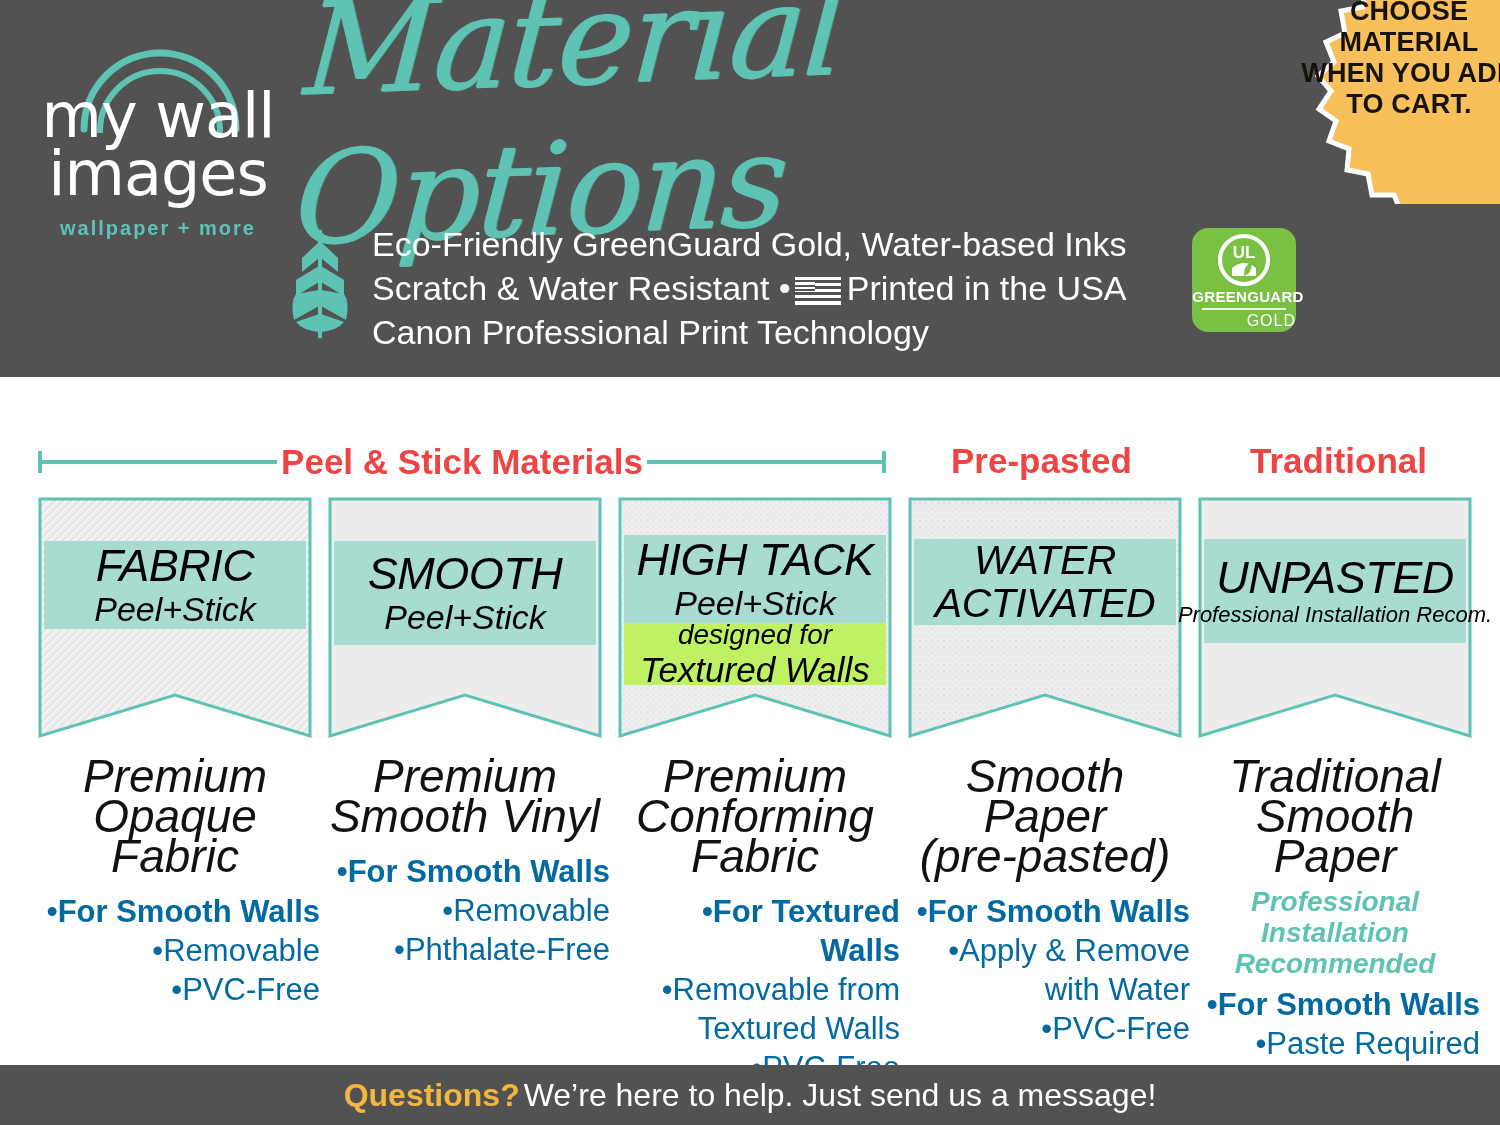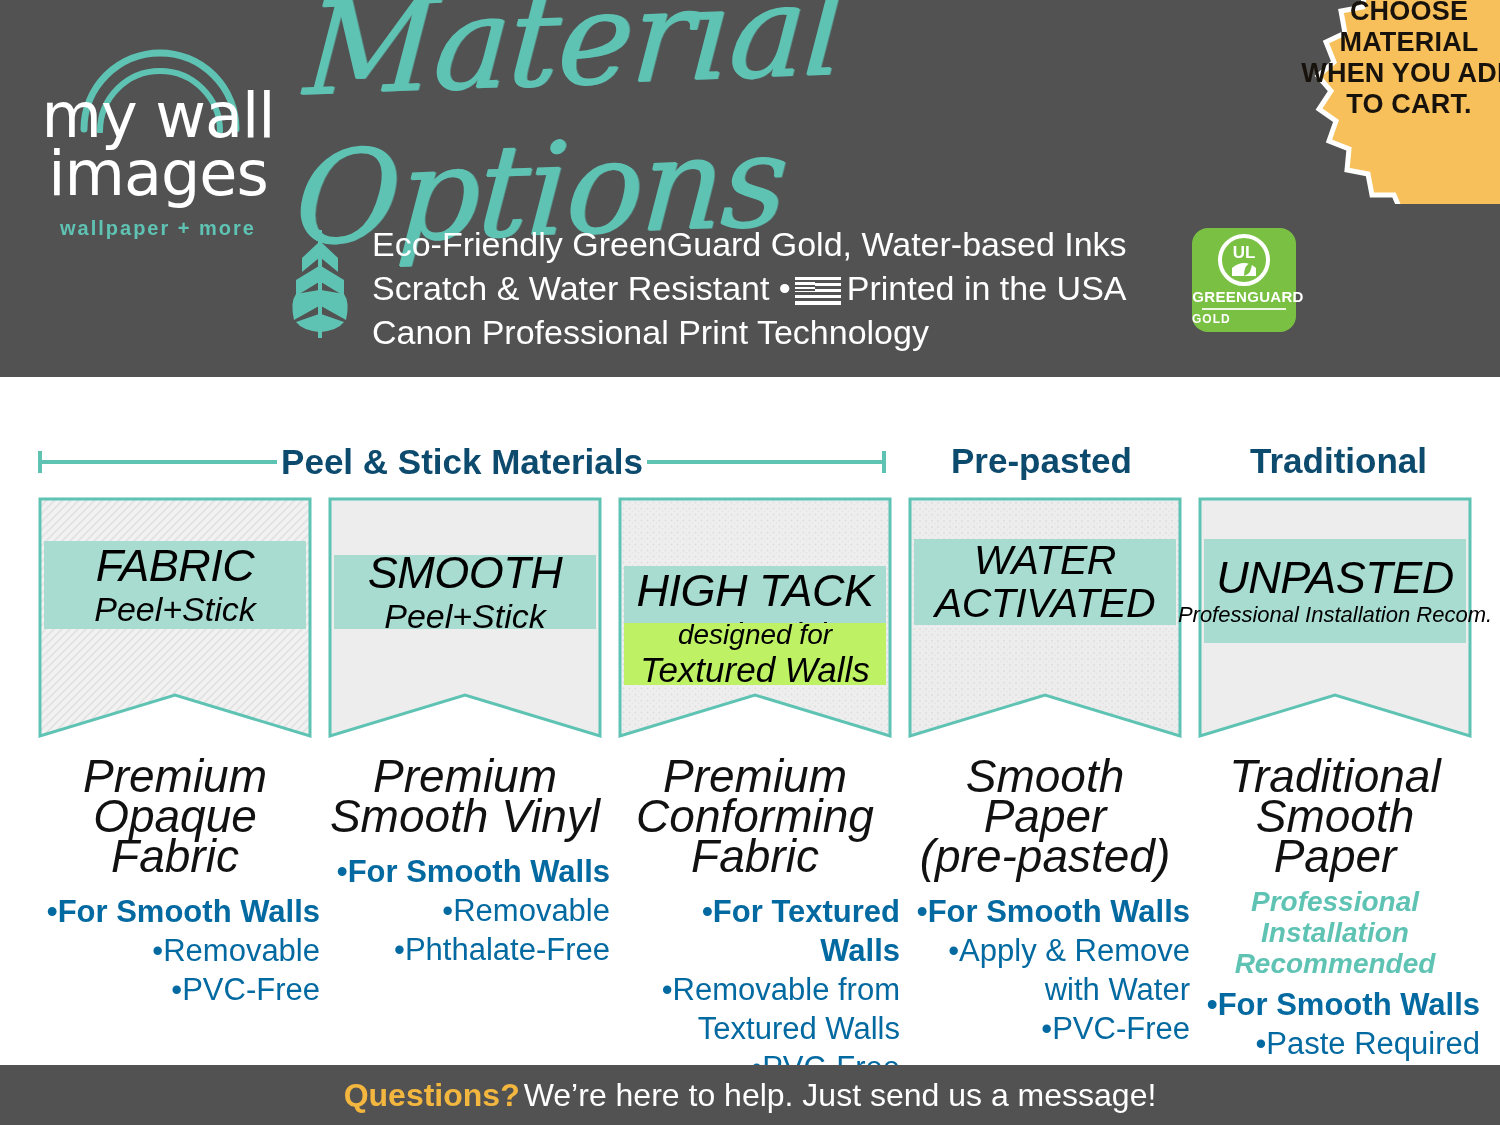--- a/index.html
+++ b/index.html
@@ -66,41 +66,41 @@
     position:absolute;left:1192px;top:228px;width:104px;height:104px;
     background:#7ac143;border-radius:16px;
   }
   .gg-ul{position:absolute;left:26px;top:6px;width:52px;height:52px;}
   .gg-name{
     position:absolute;left:0;top:60px;width:112px;text-align:center;
     color:#ffffff;font-size:15px;font-weight:700;letter-spacing:.3px;
   }
   .gg-rule{position:absolute;left:10px;top:80px;width:84px;height:2px;background:#ffffff;opacity:.85;}
   .gg-gold{
-    position:absolute;left:0;top:84px;width:104px;text-align:left;
-    color:#ffffff;font-size:12px;font-weight:700;letter-spacing:1px;
+    position:absolute;left:0;top:84px;width:104px;text-align:right;
+    color:#ffffff;font-size:16px;font-weight:400;letter-spacing:1px;
   }
 
   
   .burst{
     position:absolute;left:1282px;top:-26px;width:252px;height:230px;
   }
   .burst svg{position:absolute;left:0;top:0;width:252px;height:230px;}
   .burst-text{
     position:absolute;left:14px;top:22px;width:226px;
     text-align:center;color:#17120b;
     font-size:27px;line-height:31px;font-weight:700;letter-spacing:.2px;
   }
 
   
   .main{position:absolute;left:0;top:377px;width:1500px;height:688px;background:#ffffff;}
 
   
   .group-head{
-    position:absolute;color:#0c4a6e;font-weight:700;font-size:35px;
+    position:absolute;color:#ef4444;font-weight:700;font-size:35px;
     white-space:nowrap;
   }
   .ps-head{left:38px;top:65px;width:848px;display:flex;align-items:center;gap:0;}
   .ps-rule{flex:1;height:4px;background:#5fc3b4;}
   .ps-cap{width:4px;height:22px;background:#5fc3b4;}
   .ps-label{padding:0 4px;}
   .pp-head{left:951px;top:64px;}
   .tr-head{left:1250px;top:64px;}
 
   
@@ -267,21 +267,21 @@
       <li><span class="dot">•</span><span>Removable</span></li>
       <li><span class="dot">•</span><span>PVC-Free</span></li>
     </ul>
   </div>
 
   <div class="col col2">
     <div class="ribbon">
       <svg class="shape" viewBox="0 0 278 245">
         <polygon points="4,4 274,4 274,241 139,200 4,241" fill="#ededed" stroke="#5fc3b4" stroke-width="3"></polygon>
       </svg>
-      <div class="band band-teal" style="top:60px;height:74px;">
+      <div class="band band-teal" style="top:46px;height:104px;">
         <div class="band-title">SMOOTH</div>
         <div class="band-sub">Peel+Stick</div>
       </div>
     </div>
     <div class="caption">
       <div>Premium</div>
       <div>Smooth Vinyl</div>
     </div>
     <ul class="bullets">
       <li class="b"><span class="dot">•</span><span>For Smooth Walls</span></li>
@@ -295,21 +295,21 @@
       <svg class="shape" viewBox="0 0 278 245">
         <defs>
           <pattern id="sp3" width="6" height="6" patternUnits="userSpaceOnUse">
             <rect width="6" height="6" fill="#eeeeee"></rect>
             <circle cx="1.5" cy="1.5" r="0.9" fill="#dddddd"></circle>
             <circle cx="4.5" cy="4" r="0.8" fill="#e4e4e4"></circle>
           </pattern>
         </defs>
         <polygon points="4,4 274,4 274,241 139,200 4,241" fill="url(#sp3)" stroke="#5fc3b4" stroke-width="3"></polygon>
       </svg>
-      <div class="band band-teal" style="top:40px;height:88px;margin-top:31px;">
+      <div class="band band-teal" style="top:40px;height:88px;">
         <div class="band-title">HIGH TACK</div>
         <div class="band-sub">Peel+Stick</div>
       </div>
       <div class="band band-gold" style="top:128px;height:62px;">
         <div class="g1">designed for</div>
         <div class="g2">Textured Walls</div>
       </div>
     </div>
     <div class="caption">
       <div>Premium</div>

